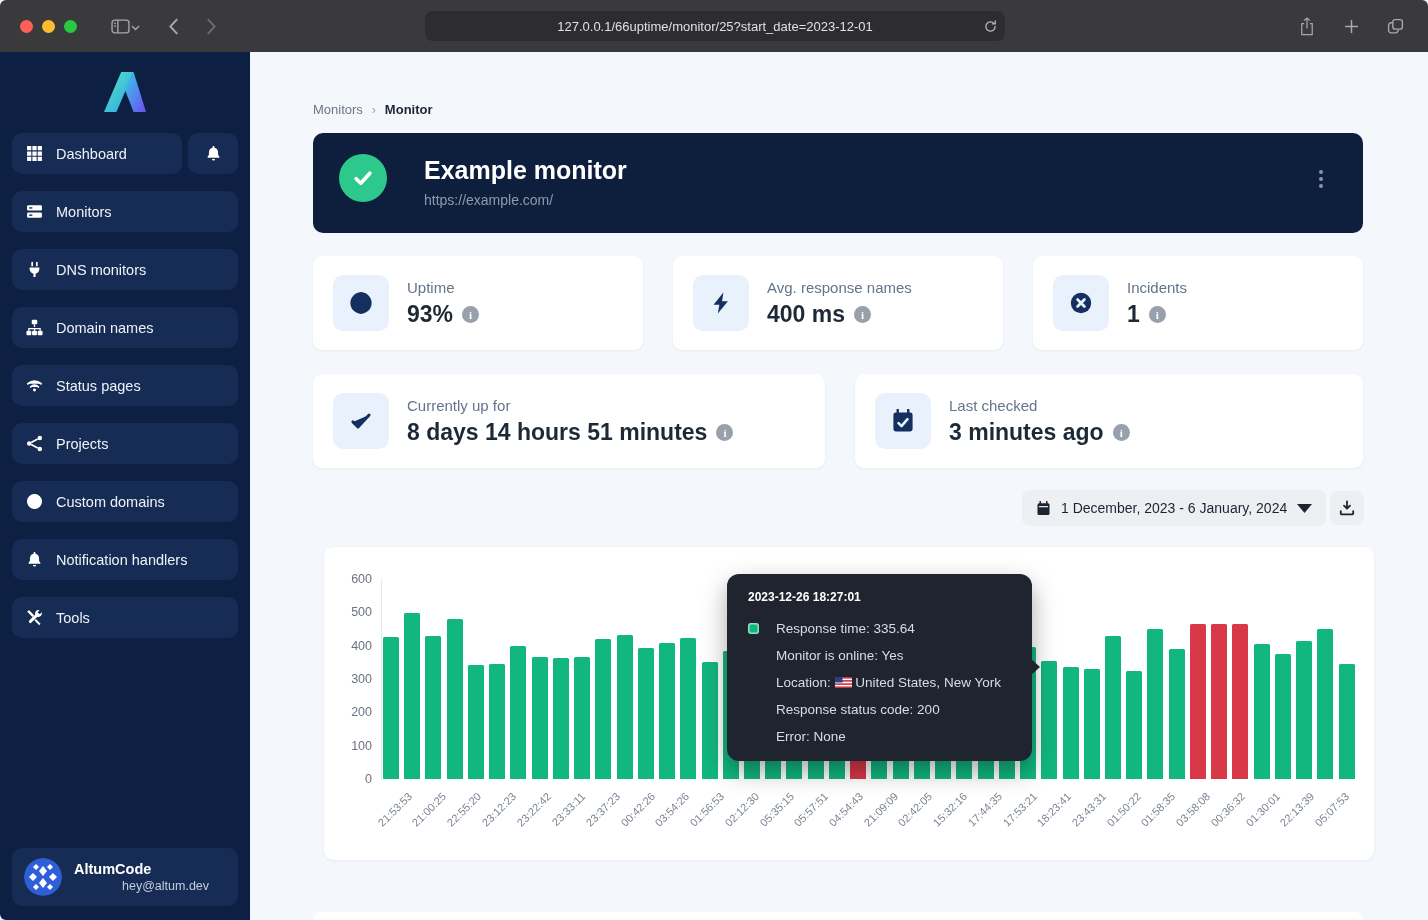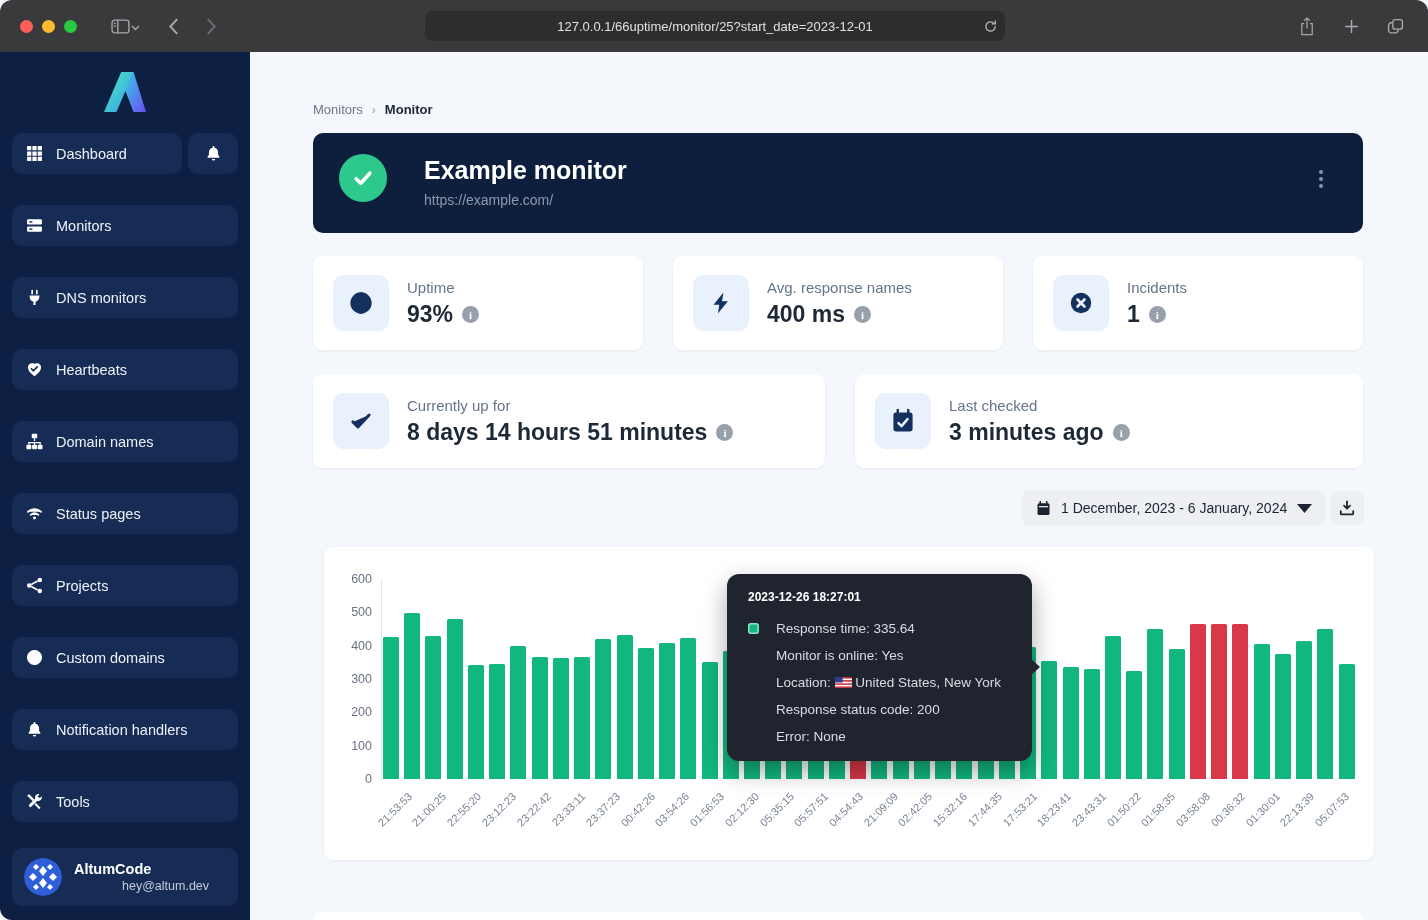--- a/index.html
+++ b/index.html
@@ -1,37 +1,37 @@
 <!DOCTYPE html>
 <html><head>
 <meta charset="utf-8">
 <style>
   * { margin:0; padding:0; box-sizing:border-box; }
   html,body { width:1428px; height:920px; overflow:hidden; background:#f4f7fc;
     font-family:"Liberation Sans","DejaVu Sans",sans-serif; }
-  .window { position:relative; width:1428px; height:920px; border-radius:12px; overflow:hidden; }
+  .window { position:relative; width:1428px; height:920px; border-radius:6px; overflow:hidden; }
 
   
   .chrome { position:absolute; left:0; top:0; width:100%; height:52px; background:#3a3a3c; display:flex; align-items:center; }
   .traffic { display:flex; gap:9px; margin-left:20px; }
   .dot { width:13px; height:13px; border-radius:50%; }
   .dot.r{background:#ff5f57}.dot.y{background:#febc2e}.dot.g{background:#28c840}
   .chrome-ic { color:#a9a9ad; display:flex; align-items:center; justify-content:center; width:30px; height:30px; }
   .chrome-ic.dim { color:#6c6c70; }
   .chev-sm { color:#a9a9ad; margin-left:-4px; }
   .urlbar { position:absolute; left:425px; top:11px; width:580px; height:30px; background:#2d2d2f; border-radius:8px;
     display:flex; align-items:center; justify-content:center; color:#e0e0e2; font-size:13px; }
   .urlbar .reload { position:absolute; right:8px; color:#b7b7ba; display:flex; }
   .chrome-right { position:absolute; right:18px; top:11px; display:flex; gap:14px; align-items:center; }
 
   
   .sidebar { position:absolute; left:0; top:52px; width:250px; height:868px; background:#0d2044; }
   .brand { display:flex; justify-content:center; padding:19px 0 20px; }
   .nav { padding:0 12px; }
-  .nav-row { display:flex; gap:6px; margin-bottom:31px; }
+  .nav-row { display:flex; gap:6px; margin-bottom:17px; }
   .nav-item { background:#162c55; border-radius:10px; height:41px; display:flex; align-items:center; padding:0 14px;
     color:#eef2f8; font-size:14.5px; flex:1 1 auto; cursor:pointer; }
   .nav-item .nav-icon { width:17px; height:17px; margin-right:13px; display:flex; align-items:center; color:#ffffff; flex:0 0 auto; }
   .nav-item.bell-only { flex:0 0 50px; justify-content:center; padding:0; }
   .nav-item.bell-only .nav-icon { margin:0; }
   .nav-icon svg { width:100%; height:100%; fill:currentColor; }
   .userbox { position:absolute; left:12px; bottom:14px; width:226px; height:58px; background:#162c55; border-radius:10px;
     display:flex; align-items:center; padding:0 12px; cursor:pointer; }
   .avatar { width:38px; height:38px; border-radius:50%; flex:0 0 auto; margin-right:12px; }
   .uname { color:#ffffff; font-size:14.5px; font-weight:600; line-height:18px; }
@@ -197,31 +197,20 @@
           </div>
         </div>
         <div class="nav-row">
           <div class="nav-item">
             <span class="nav-icon">
               <svg viewBox="0 0 16 16">
                 <path d="M5 1.4a.8.8 0 0 1 1.6 0V5H5zM9.4 1.4a.8.8 0 0 1 1.6 0V5H9.4zM3.4 6h9.2v1.4c0 2.3-1.5 4.2-3.6 4.7V15H7v-2.9C4.9 11.6 3.4 9.7 3.4 7.4z"></path>
               </svg>
             </span>
             <span class="nav-label">DNS monitors</span>
-          </div>
-        </div>
-        <div class="nav-row">
-          <div class="nav-item">
-            <span class="nav-icon">
-              <svg viewBox="0 0 16 16">
-                <path d="M8 14.2S1.8 10.3 1.8 5.8C1.8 3.7 3.5 2 5.6 2 6.9 2 8 2.7 8 2.7S9.1 2 10.4 2c2.1 0 3.8 1.7 3.8 3.8 0 4.5-6.2 8.4-6.2 8.4z"></path>
-                <path d="M5.1 7.3l1.9 1.9 3.6-3.7" stroke="#162c55" stroke-width="1.6" fill="none" stroke-linecap="round" stroke-linejoin="round"></path>
-              </svg>
-            </span>
-            <span class="nav-label">Heartbeats</span>
           </div>
         </div>
         <div class="nav-row">
           <div class="nav-item">
             <span class="nav-icon">
               <svg viewBox="0 0 16 16">
                 <rect x="5.4" y="0.8" width="5.2" height="4.2" rx="0.9"></rect>
                 <rect x="0.4" y="11" width="4.6" height="4.2" rx="0.9"></rect>
                 <rect x="5.7" y="11" width="4.6" height="4.2" rx="0.9"></rect>
                 <rect x="11" y="11" width="4.6" height="4.2" rx="0.9"></rect>

